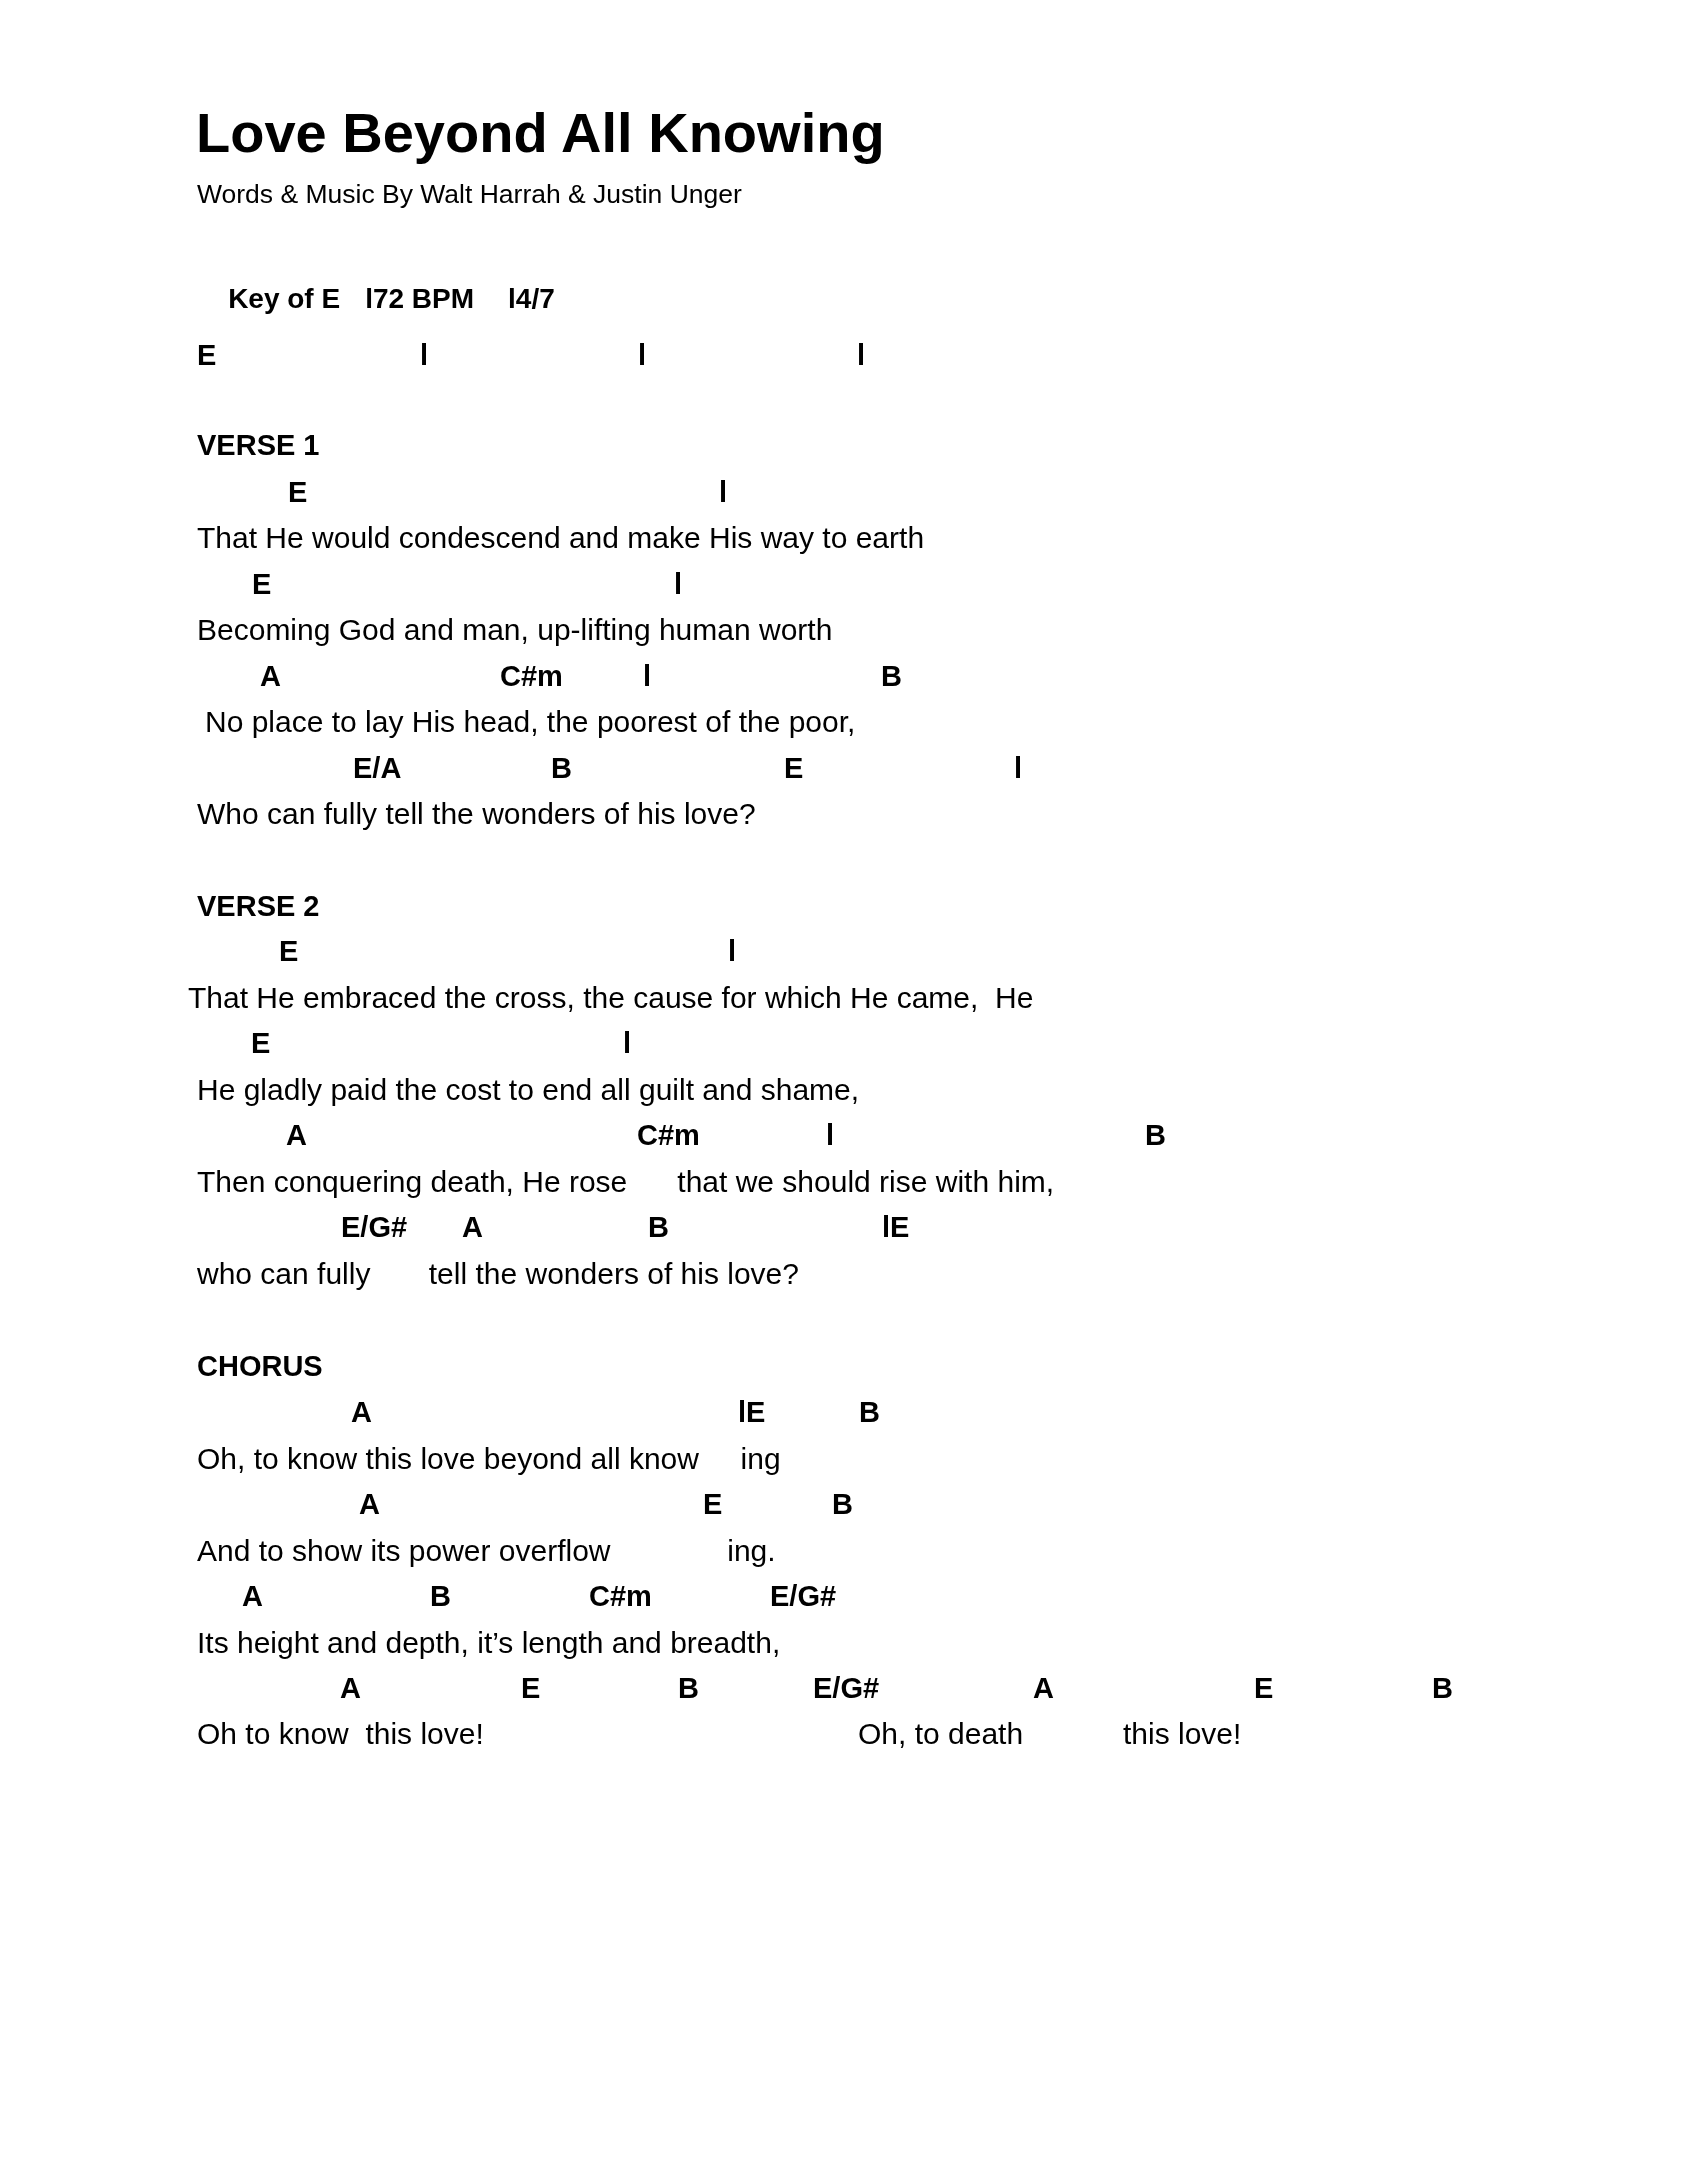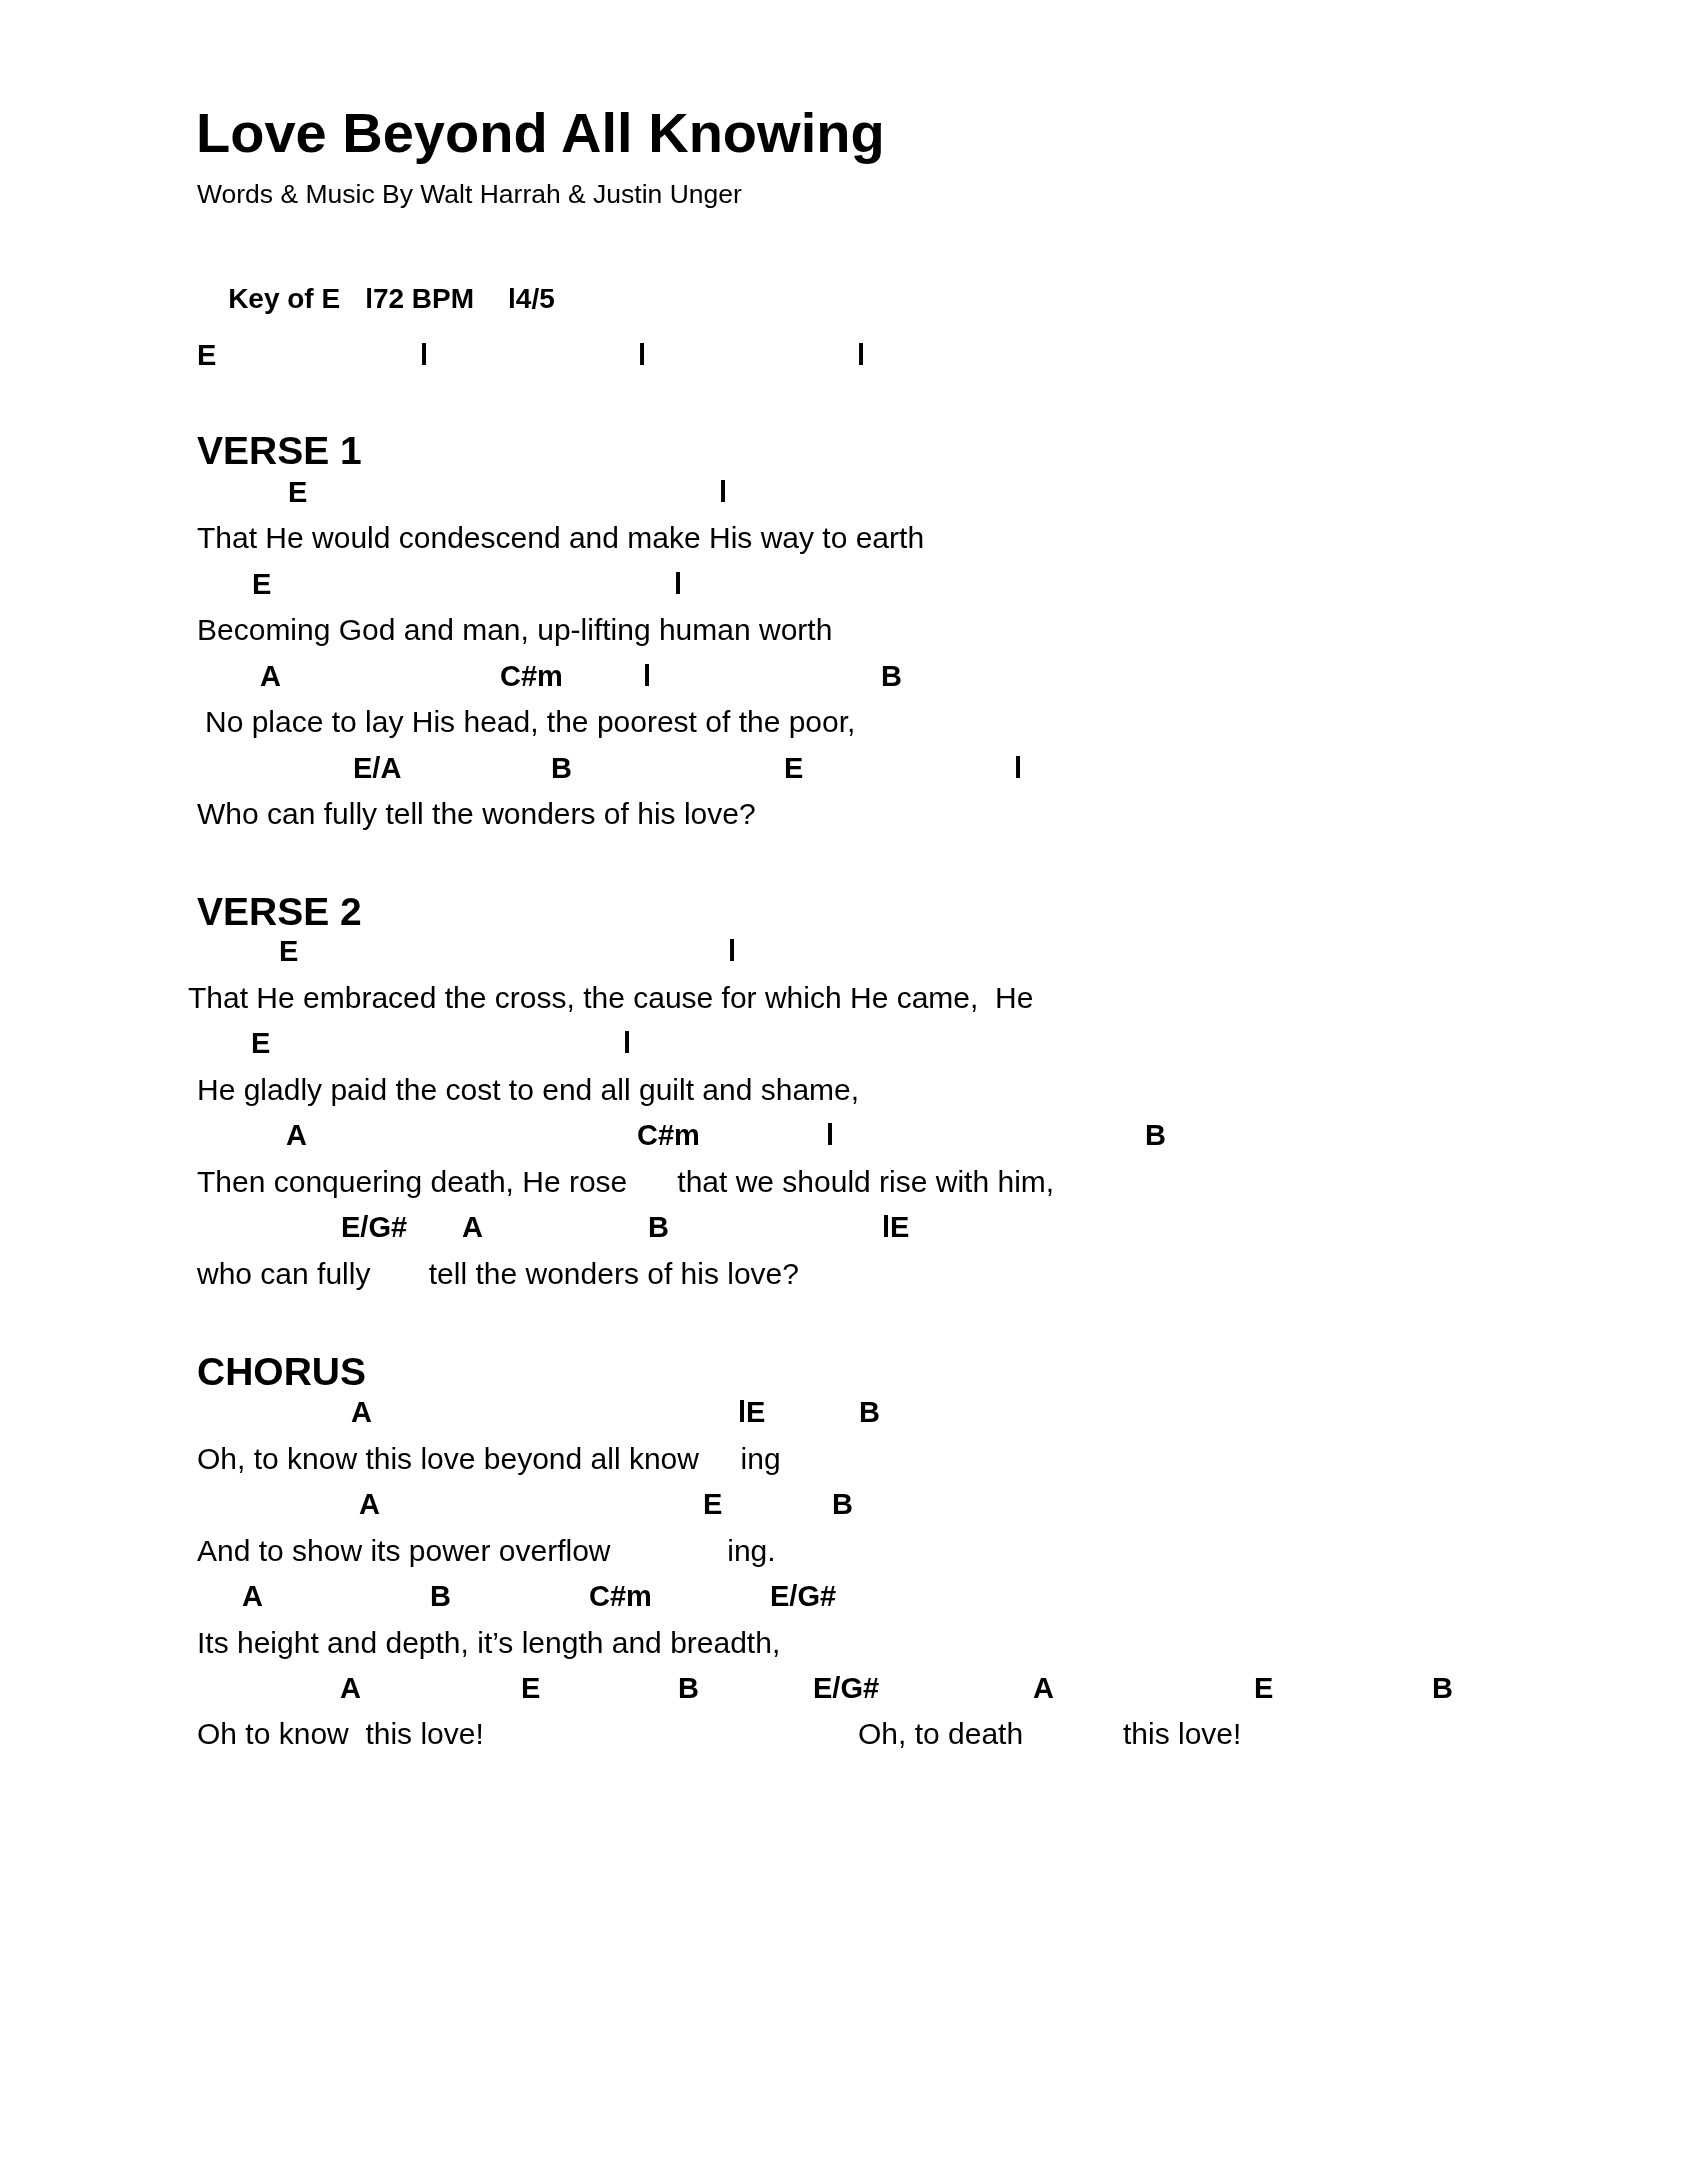--- a/index.html
+++ b/index.html
@@ -2,32 +2,32 @@
 <html style="font-size:10.6px"><head>
 <meta charset="utf-8">
 <style>
   html, body { margin: 0; padding: 0; background: #ffffff; }
   body { width: 1687px; height: 2183px; position: relative; overflow: hidden;
          font-family: "Liberation Sans", sans-serif; color: #000; }
   .abs { position: absolute; white-space: pre; line-height: 1; }
   .title { font-size: 56px; font-weight: bold; }
   .subtitle { font-size: 26.5px; }
   .meta { font-size: 28px; font-weight: bold; }
-  .section { font-size: 39px; font-weight: bold; }
+  .section { font-size: 29px; font-weight: bold; }
   .chord { font-size: 29px; font-weight: bold; }
   .lyric { font-size: 30px; }
 </style>
 </head>
 <body>
 
 <div id="sheet">
   <div class="abs title" style="left:196px; top:105px;">Love Beyond All Knowing</div>
   <div class="abs subtitle" style="left:197px; top:181px;">Words &amp; Music By Walt Harrah &amp; Justin Unger</div>
   <div class="abs meta" style="left:197px; top:257px;">
-    <span>Key of E</span><span style="display:inline-block;width:25px"></span><span>l72 BPM</span><span style="display:inline-block;width:34px"></span><span>l4/5</span>
+    <span>Key of E</span><span style="display:inline-block;width:25px"></span><span>l72 BPM</span><span style="display:inline-block;width:34px"></span><span>l4/7</span>
   </div>
   <div id="intro">
       <div class="abs chord" style="left: 197px; top: 341px;">E</div>
       <div class="abs chord" style="left: 420px; top: 341px;">l</div>
       <div class="abs chord" style="left: 638px; top: 341px;">l</div>
       <div class="abs chord" style="left: 857px; top: 341px;">l</div>
     </div>
   <div id="sections">
       <div>
         <div class="abs section" style="left: 197px; top: 431px;">VERSE 1</div>

